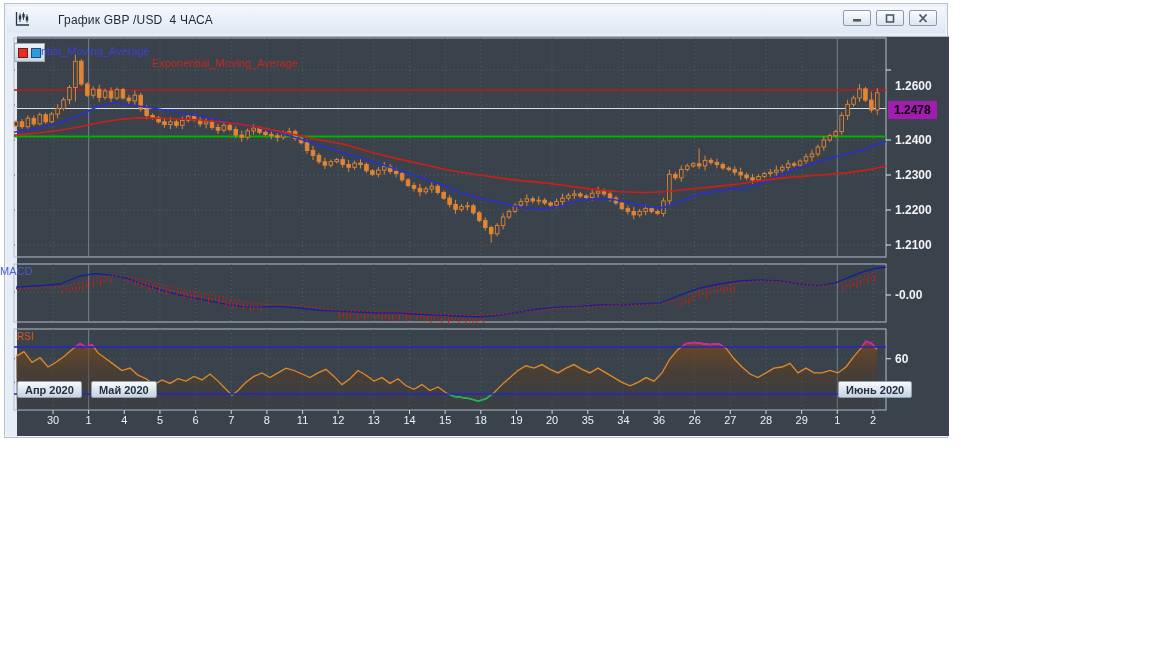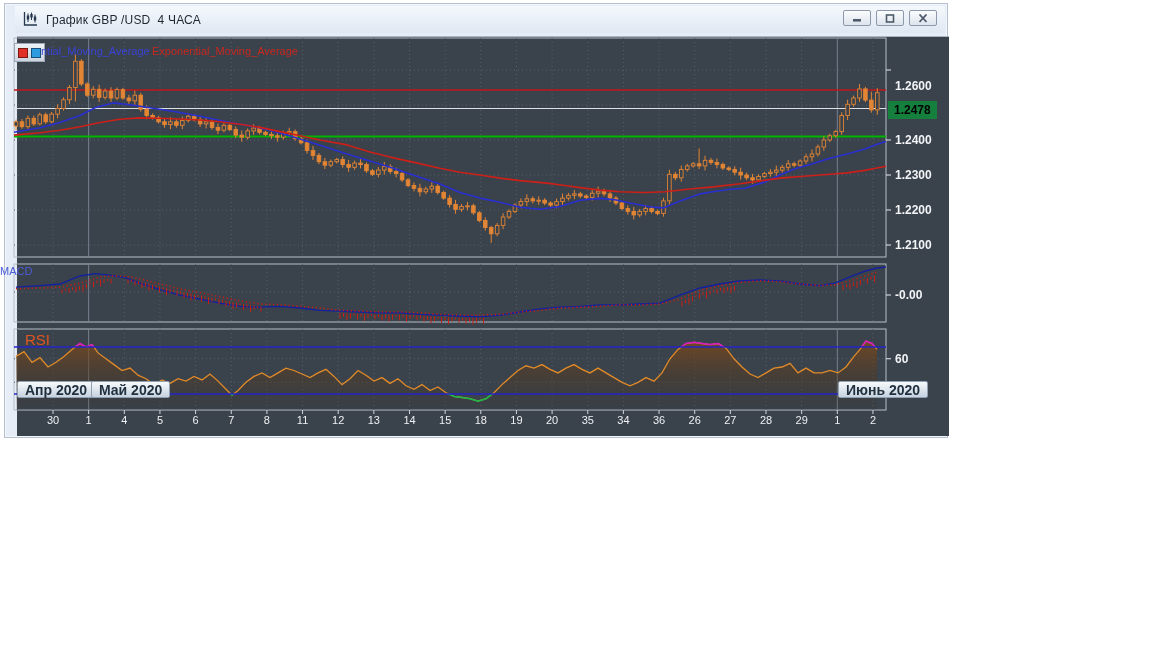--- a/index.html
+++ b/index.html
@@ -1,40 +1,40 @@
 <!DOCTYPE html>
 <html><head>
 <meta charset="utf-8">
 <style>
   * { margin:0; padding:0; box-sizing:border-box; }
   html,body { width:1152px; height:648px; background:#ffffff; font-family:"Liberation Sans",sans-serif; overflow:hidden; }
   #stage { position:absolute; left:0; top:0; width:1152px; height:648px; background:#fff; }
   .window { position:absolute; left:4px; top:3px; width:944px; height:435px;
     background:#e6edf6; border:1px solid #b4c0cf; box-shadow:0 0 0 1px #f3f7fb inset; }
-  .titlebar { position:absolute; left:10px; top:2px; right:2px; height:27px;
-    background:linear-gradient(#f4f8fc,#dfe8f3); display:flex; align-items:center; }
+  .titlebar { position:absolute; left:2px; top:2px; right:2px; height:27px;
+    background:linear-gradient(#f4f8fc,#dfe8f3); display:flex; align-items:center;gap:20px; }
   .title-icon { width:17px; height:17px; margin-left:7px; }
   .title-text { margin-left:7px; font-size:12px; color:#1f2732; letter-spacing:0.2px; white-space:pre; }
   .winbtns { position:absolute; right:8px; top:4px; display:flex; gap:5px; }
   .wbtn { width:28px; height:16px; border:1px solid #8d99ab; border-radius:2px;
     background:linear-gradient(#fbfdfe,#dde4ed); display:flex; align-items:center; justify-content:center; }
   .chart { position:absolute; left:12px; top:32px; width:932px; height:400px; background:#3a424c; border-top:1px solid #aab6c4;}
   .overlay { position:absolute; left:0; top:0; width:1152px; height:648px; pointer-events:none; }
   .lbl { position:absolute; white-space:nowrap; }
   .price-lbl { color:#f2f4f6; font-size:12px; font-weight:bold; }
   .time-lbl { color:#eef1f4; font-size:11px; font-weight:normal; transform:translateX(-50%); }
-  .cur-price { position:absolute; background:#15803d; color:#000; font-size:12px; font-weight:bold;
+  .cur-price { position:absolute; background:#a21caf; color:#000; font-size:12px; font-weight:bold;
      padding:2px 6px 2px 6px; line-height:14px; }
   .legend-ema1 { color:#3a43d6; font-size:11px; }
-  .legend-ema2 { color:#c8281e; font-size:11px; }
+  .legend-ema2 { color:#c8281e; font-size:11px;margin-top:12px; }
   .ind-panel { position:absolute; background:linear-gradient(#eef2f6,#ccd4de); border:1px solid #9aa7b7; display:flex; align-items:center; padding:0 3px; gap:3px; height:19px; }
   .sw { width:10px; height:10px; border:1px solid #333; }
   .macd-lbl { color:#4a5cd8; font-size:11px; }
-  .rsi-lbl { color:#e0561e; font-size:15px;padding-left:8px; }
-  .month-box { position:absolute; height:17px; padding:1px 7px 0 7px; font-size:14px; font-weight:bold; color:#21303f;
+  .rsi-lbl { color:#e0561e; font-size:10px; }
+  .month-box { position:absolute; height:17px; padding:1px 7px 0 7px; font-size:11px; font-weight:bold; color:#21303f;
     background:linear-gradient(#f7fafc,#c6d2df); border:1px solid #8fa0b2; border-radius:2px; line-height:15px; }
 </style>
 </head>
 <body>
 
 <div id="stage">
   <div class="window">
     <div class="titlebar">
       <svg class="title-icon" viewBox="0 0 17 17">
         <path d="M2.5 1 V14 H15" stroke="#26374e" stroke-width="1.3" fill="none"></path>

